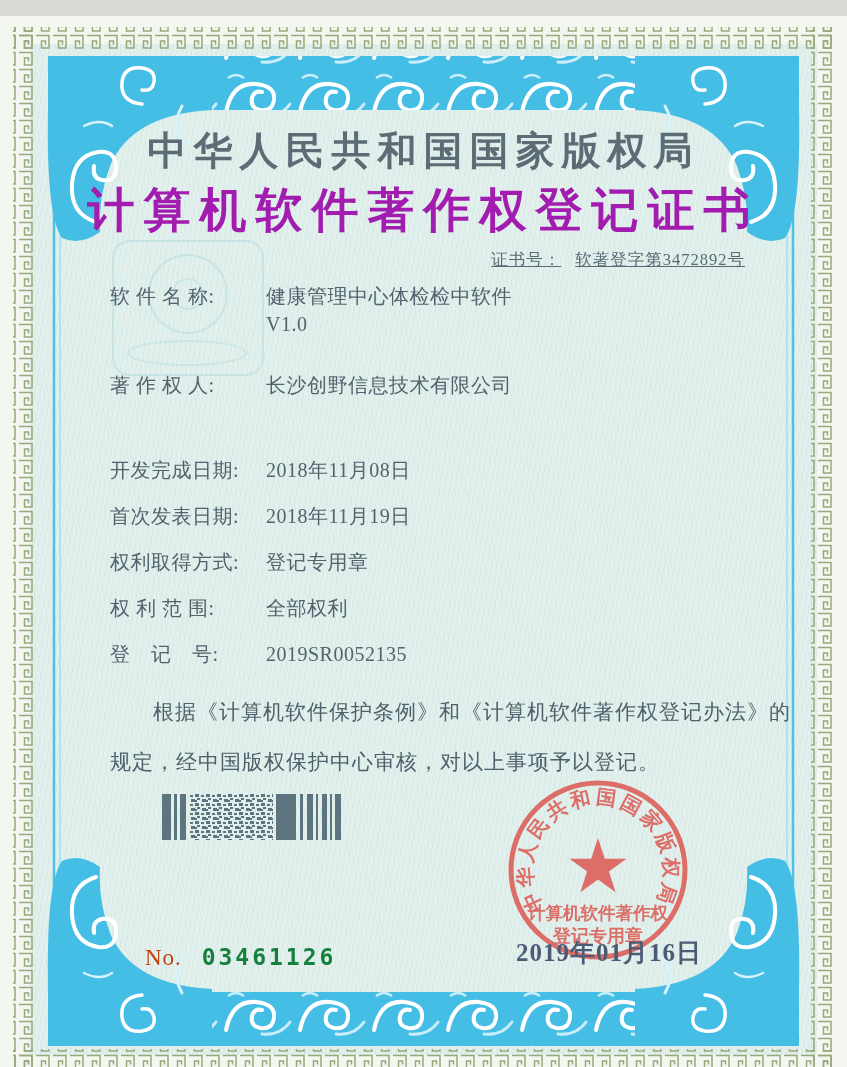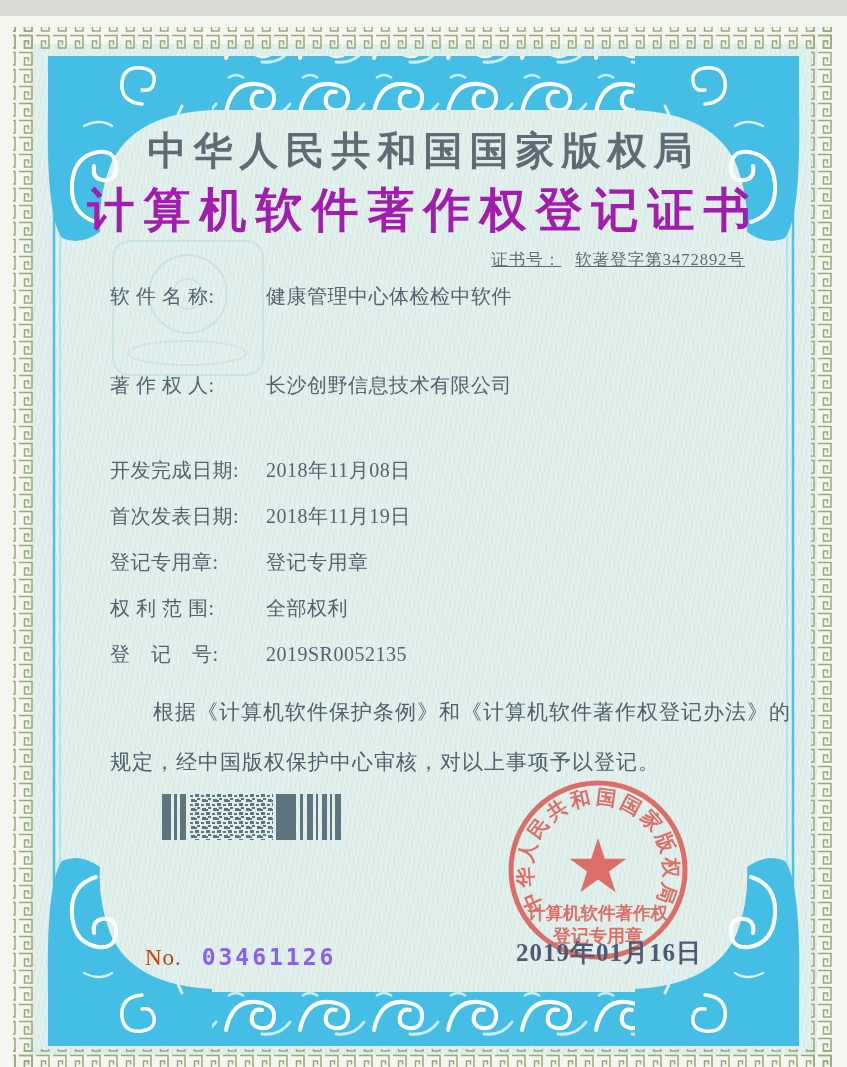--- a/index.html
+++ b/index.html
@@ -40,21 +40,21 @@
 
   .seal{position:absolute;left:498px;top:756px;opacity:0.9;mix-blend-mode:multiply;}
   .seal text{font-family:"Liberation Serif","DejaVu Serif",serif;font-weight:bold;}
 
   .issue-date{position:absolute;left:516px;top:920px;font-size:25px;font-weight:bold;
     color:#4c5a74;letter-spacing:1px;}
 
   .serial{position:absolute;left:145px;top:928px;font-size:23px;}
   .serial .no-label{color:#c2410c;letter-spacing:1px;}
   .serial .no-value{font-family:"DejaVu Sans Mono","Liberation Mono",monospace;
-    color:#8b5cf6;letter-spacing:3px;margin-left:14px;font-weight:bold;}
+    color:#15803d;letter-spacing:3px;margin-left:14px;font-weight:bold;}
 
   .watermark{position:absolute;left:112px;top:224px;width:148px;height:132px;
     border:2px solid rgba(150,205,212,.30);border-radius:18px;z-index:1;}
   .wm-circle{position:absolute;left:34px;top:12px;width:76px;height:76px;
     border:2px solid rgba(150,205,212,.30);border-radius:50%;}
   .wm-circle::after{content:"";position:absolute;left:22px;top:22px;width:28px;height:28px;
     border:2px solid rgba(150,205,212,.28);border-radius:50%;}
   .wm-dish{position:absolute;left:13px;bottom:8px;width:116px;height:22px;
     border:2px solid rgba(150,205,212,.26);border-radius:50%;}
 </style>
@@ -114,40 +114,41 @@
     <div class="cert-title">计算机软件著作权登记证书</div>
 
     <div class="certno">
       <span>证书号：</span><span class="val">软著登字第3472892号</span>
     </div>
 
     <div class="field" style="top:266px">
       <span class="flabel">软 件 名 称:</span>
       <span class="fvalue">
         <div>健康管理中心体检检中软件</div>
+        <div>V1.0</div>
       </span>
     </div>
 
     <div class="field" style="top:355px">
       <span class="flabel">著 作 权 人:</span>
       <span class="fvalue">长沙创野信息技术有限公司</span>
     </div>
 
     <div class="field" style="top:440px">
       <span class="flabel">开发完成日期:</span>
       <span class="fvalue">2018年11月08日</span>
     </div>
 
     <div class="field" style="top:486px">
       <span class="flabel">首次发表日期:</span>
       <span class="fvalue">2018年11月19日</span>
     </div>
 
     <div class="field" style="top:532px">
-      <span class="flabel">登记专用章:</span>
+      <span class="flabel">权利取得方式:</span>
       <span class="fvalue">登记专用章</span>
     </div>
 
     <div class="field" style="top:578px">
       <span class="flabel">权 利 范 围:</span>
       <span class="fvalue">全部权利</span>
     </div>
 
     <div class="field" style="top:624px">
       <span class="flabel">登　记　号:</span>

